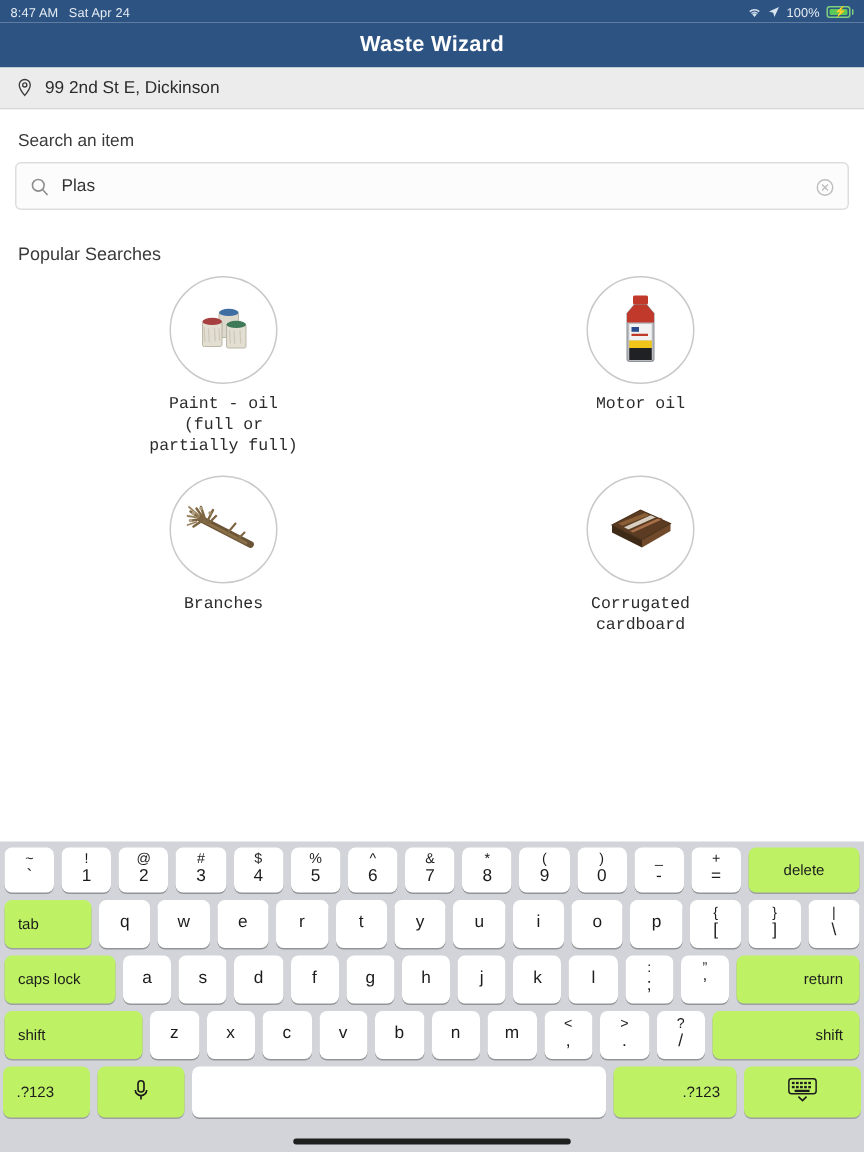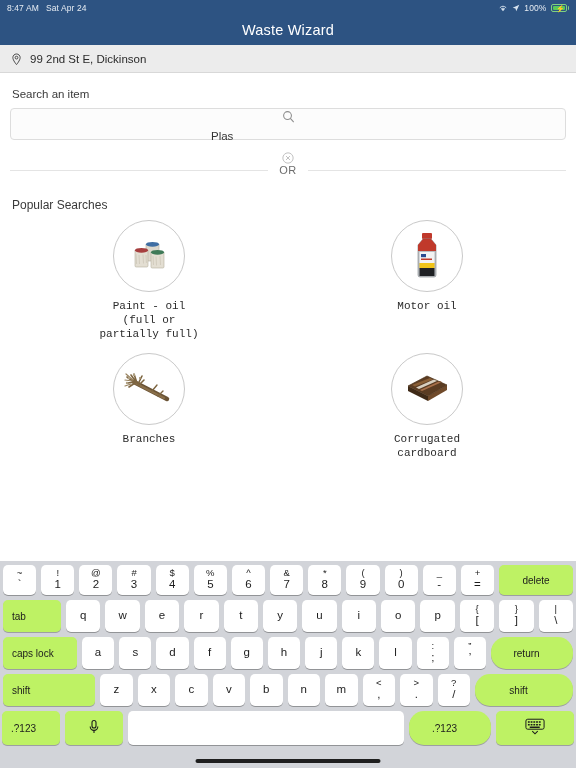--- a/index.html
+++ b/index.html
@@ -37,21 +37,21 @@
   .batt-bolt { position: absolute; left: 5px; top: 0px; font-size: 7px; color: #14361f; line-height: 8px; }
 
   
   .titlebar {
     height: 30px;
     background: #2d5382;
     display: flex; align-items: center; justify-content: center;
     flex: 0 0 auto;
   }
   .titlebar .title {
-    color: #ffffff; font-size: 14.5px; font-weight: normal; letter-spacing: .2px;
+    color: #ffffff; font-size: 14.5px; font-weight: bold; letter-spacing: .2px;
   }
 
   
   .locbar {
     height: 28px;
     background: #ececec;
     border-bottom: 1px solid #d8d8d8;
     display: flex; align-items: center;
     padding: 0 10px;
     gap: 7px;
@@ -62,21 +62,21 @@
 
   
   .content { flex: 1 1 auto; background: #fff; padding: 0 10px; position: relative; }
 
   .search-label {
     font-size: 11.5px; color: #3a3a3a; margin-top: 15px; margin-bottom: 8px; padding-left: 2px;
   }
   .search-box {
     height: 32px; border: 1px solid #dddddd; border-radius: 4px;
     background: #fcfcfc;
-    display: flex; align-items: center; padding: 0 9px; gap: 8px; flex-direction: column;
+    display: flex; align-items: center; padding: 0 9px; gap: 8px;
   }
   .search-box .mag { width: 13px; height: 13px; flex: 0 0 auto; }
   .search-box input {
     border: none; outline: none; background: transparent;
     font-family: "Liberation Sans", sans-serif;
     font-size: 11.5px; color: #333; flex: 1 1 auto; padding: 0;
   }
   .search-box input::placeholder { color: #9a9a9a; }
   .clear-btn {
     width: 12px; height: 12px; flex: 0 0 auto; cursor: pointer;
@@ -123,21 +123,21 @@
     display: flex; flex-direction: column; align-items: center; justify-content: center;
     font-size: 12px; color: #1c1c1c;
     flex: 1 1 0; min-width: 0;
     user-select: none;
   }
   .key.dark { background: #bef264; box-shadow: 0 1px 0 rgba(0,0,0,.25); }
   .key .sup { font-size: 9.5px; line-height: 1.05; color: #1c1c1c; }
   .key .sub { font-size: 11.5px; line-height: 1.15; color: #1c1c1c; }
   .key .lbl { font-size: 10px; color: #1c1c1c; }
   .key.lbl-left { align-items: flex-start; padding-left: 9px; }
-  .key.lbl-right { align-items: center; padding-right: 11px; border-radius: 15px; }
+  .key.lbl-right { align-items: flex-end; padding-right: 11px; }
   .row-num .key { height: 30px; }
   .row-q .key { height: 32px; }
   .row-a .key { height: 32px; }
   .row-z .key { height: 32px; }
   .row-sp .key { height: 34px; }
   .key.delete { flex: 0 0 74px; }
   .key.tab { flex: 0 0 58px; }
   .key.caps { flex: 0 0 74px; }
   .key.ret  { flex: 0 0 82px; }
   .key.shiftL { flex: 0 0 92px; }
@@ -215,25 +215,20 @@
       <input type="text" value="Plas" style="">
       <span class="clear-btn">
         <svg width="12" height="12" viewBox="0 0 14 14">
           <circle cx="7" cy="7" r="6" fill="none" stroke="#bdbdbd" stroke-width="1.1"></circle>
           <line x1="4.7" y1="4.7" x2="9.3" y2="9.3" stroke="#bdbdbd" stroke-width="1.1"></line>
           <line x1="9.3" y1="4.7" x2="4.7" y2="9.3" stroke="#bdbdbd" stroke-width="1.1"></line>
         </svg>
       </span>
     </div>
 
-    <div class="or-row">
-      <span class="line"></span>
-      <span class="or-text">OR</span>
-      <span class="line"></span>
-    </div>
 
     <div class="pop-label">Popular Searches</div>
 
     <div class="grid">
 
       <div class="cell">
         <div class="circle">
           <svg width="54" height="44" viewBox="0 0 54 44">
 
             <rect x="24" y="10" width="13" height="17" rx="1.2" fill="#ddd8cc" stroke="#b6b09f" stroke-width=".6"></rect>

